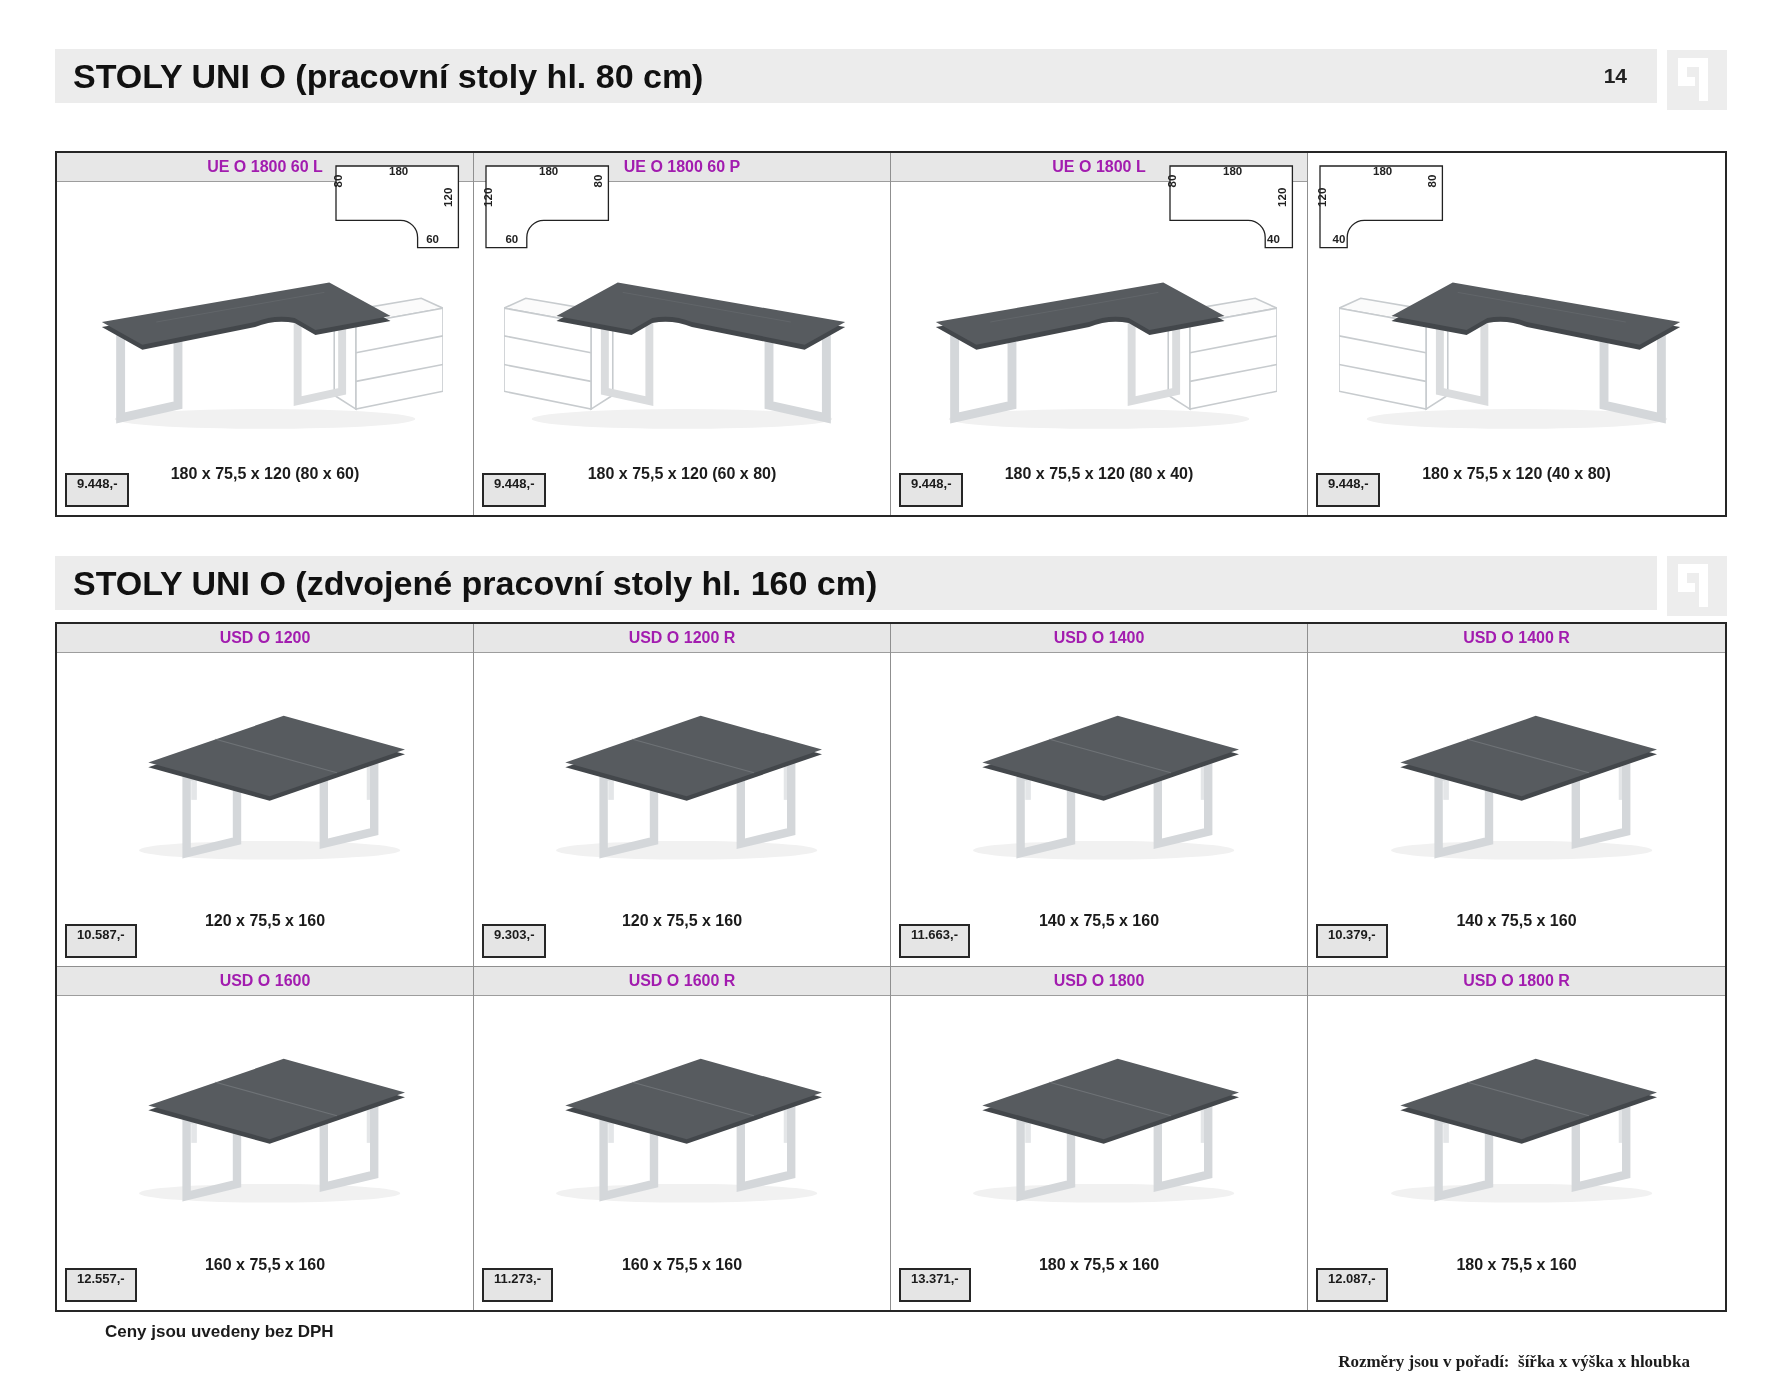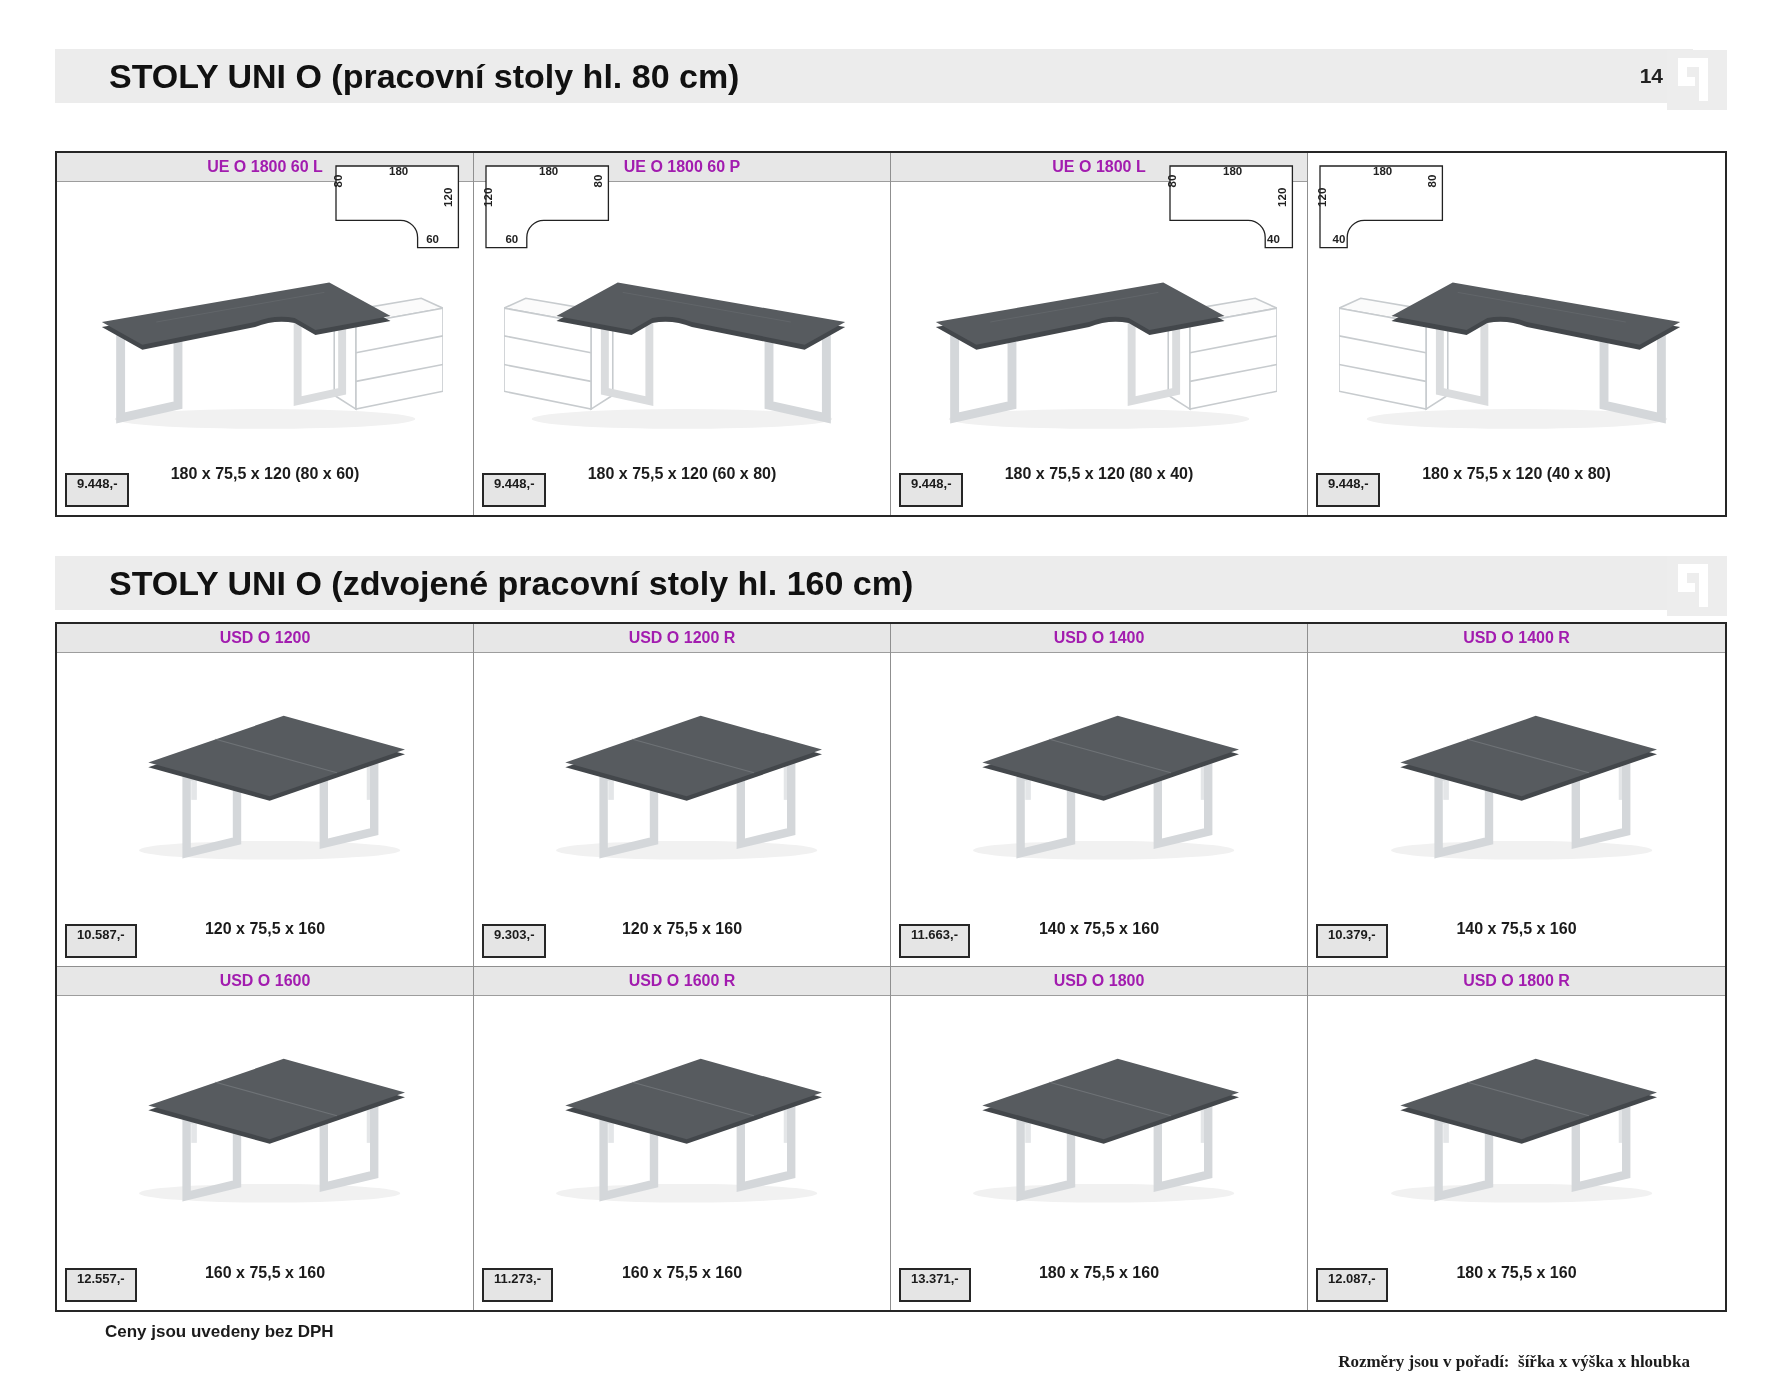--- a/index.html
+++ b/index.html
@@ -3,39 +3,39 @@
 <meta charset="utf-8">
 <style>
   html,body{margin:0;padding:0;}
   body{
     width:1785px;height:1398px;position:relative;background:#ffffff;
     font-family:"Liberation Sans", sans-serif;font-weight:700;color:#1b1b1b;
     overflow:hidden;
   }
   
   .bar{position:absolute;left:55px;width:1602px;height:54px;background:#ececec;
-       display:flex;align-items:center;padding-left:36px;}
+       display:flex;align-items:center;}
   #bar1{top:49px;} #bar2{top:556px;text-align:center;}
   .bar .title{font-size:34px;margin-left:18px;white-space:nowrap;color:#111;}
   .pagenum{position:absolute;right:30px;top:0;height:54px;line-height:54px;font-size:21px;color:#222;}
   .logo{position:absolute;left:1667px;width:60px;height:60px;}
   #logo1{top:50px;} #logo2{top:556px;}
 
   
   .ptable{position:absolute;left:55px;width:1672px;border:2px solid #262626;
           display:grid;grid-template-columns:repeat(4,1fr);background:#fff;box-sizing:border-box;}
   #table1{top:151px;height:366px;}
   #table2{top:622px;height:690px;grid-template-rows:1fr 1fr;}
   .cell{position:relative;border-right:1px solid #8f8f8f;overflow:hidden;background:#fff;}
   .cell:nth-child(4n){border-right:none;}
   #table2 .cell:nth-child(-n+4){border-bottom:1px solid #8f8f8f;}
   .cellhead{height:28px;line-height:28px;background:#e7e7e7;border-bottom:1px solid #9d9d9d;
             text-align:center;font-size:16px;color:#a21caf;}
   .dims{position:absolute;left:0;right:0;bottom:32px;text-align:center;font-size:16px;}
-  #table2 .dims{bottom:28px;}
+  #table2 .dims{bottom:36px;}
   .price{position:absolute;left:8px;bottom:8px;border:2px solid #262626;background:#e5e5e5;
          padding:1px 10px 14px;font-size:13px;}
   .diagram{position:absolute;top:7px;}
   .diagram.right{right:8px;} .diagram.left{left:8px;}
   .art{position:absolute;left:50%;transform:translateX(-50%);}
   .art.flip{transform:translateX(-50%) scaleX(-1);}
   #table1 .art{top:58px;width:356px;height:228px;}
   #table2 .art{top:34px;width:336px;height:224px;}
 
   .footnote{position:absolute;font-size:17px;white-space:pre;margin-left:48px;}

